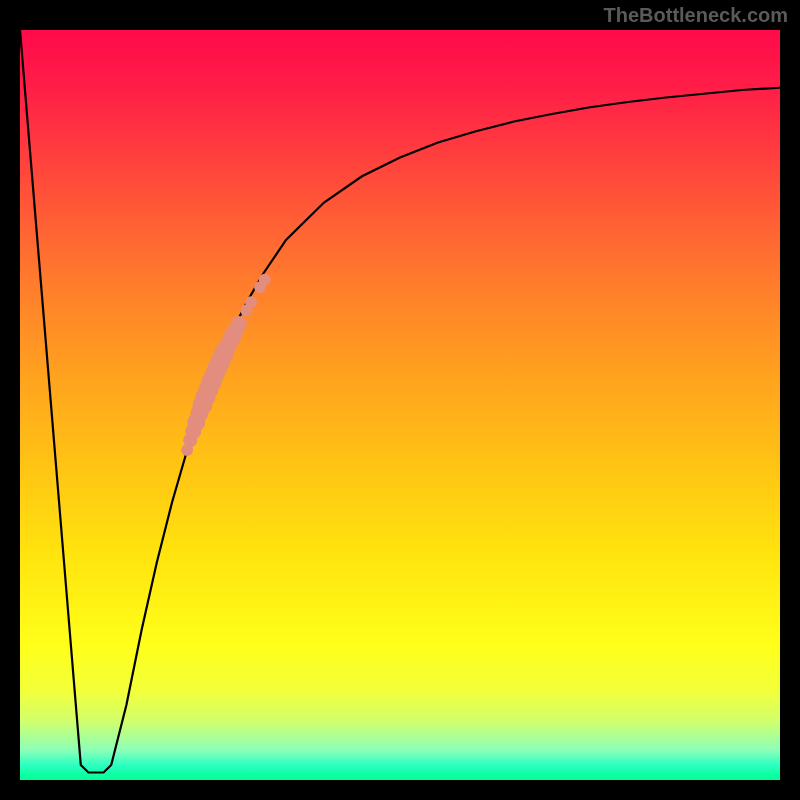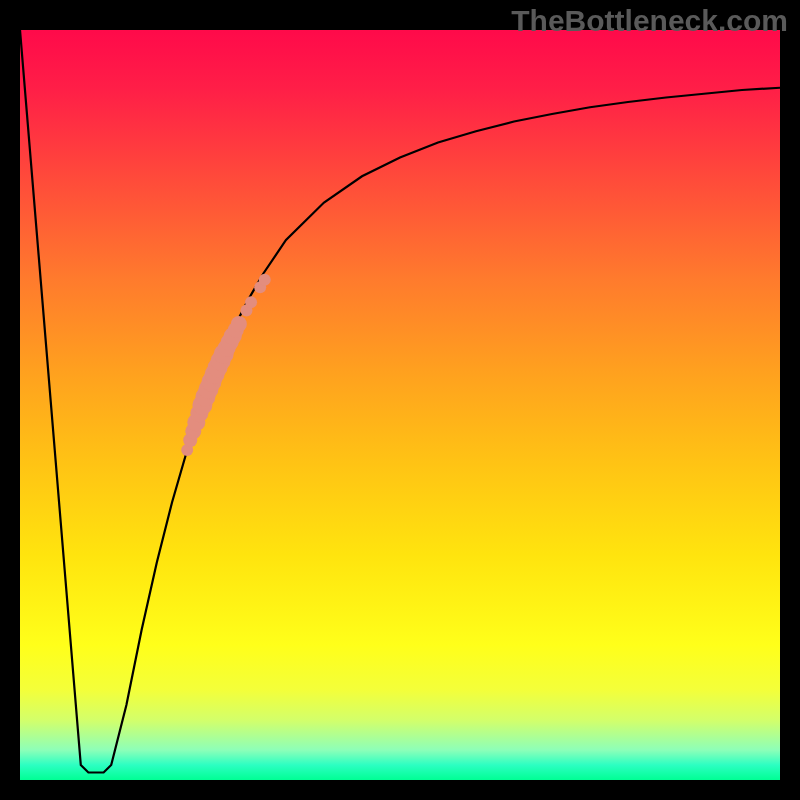--- a/index.html
+++ b/index.html
@@ -9,21 +9,21 @@
     background: #000;
     position: relative;
     font-family: Arial, sans-serif;
     overflow: hidden;
   }
   .watermark {
     position: absolute;
     top: 4px;
     right: 12px;
     color: #5a5a5a;
-    font-size: 30px;
+    font-size: 20px;
     font-weight: bold;
     z-index: 10;
   }
   .plot-area {
     position: absolute;
     left: 20px;
     top: 30px;
     width: 760px;
     height: 750px;
   }

